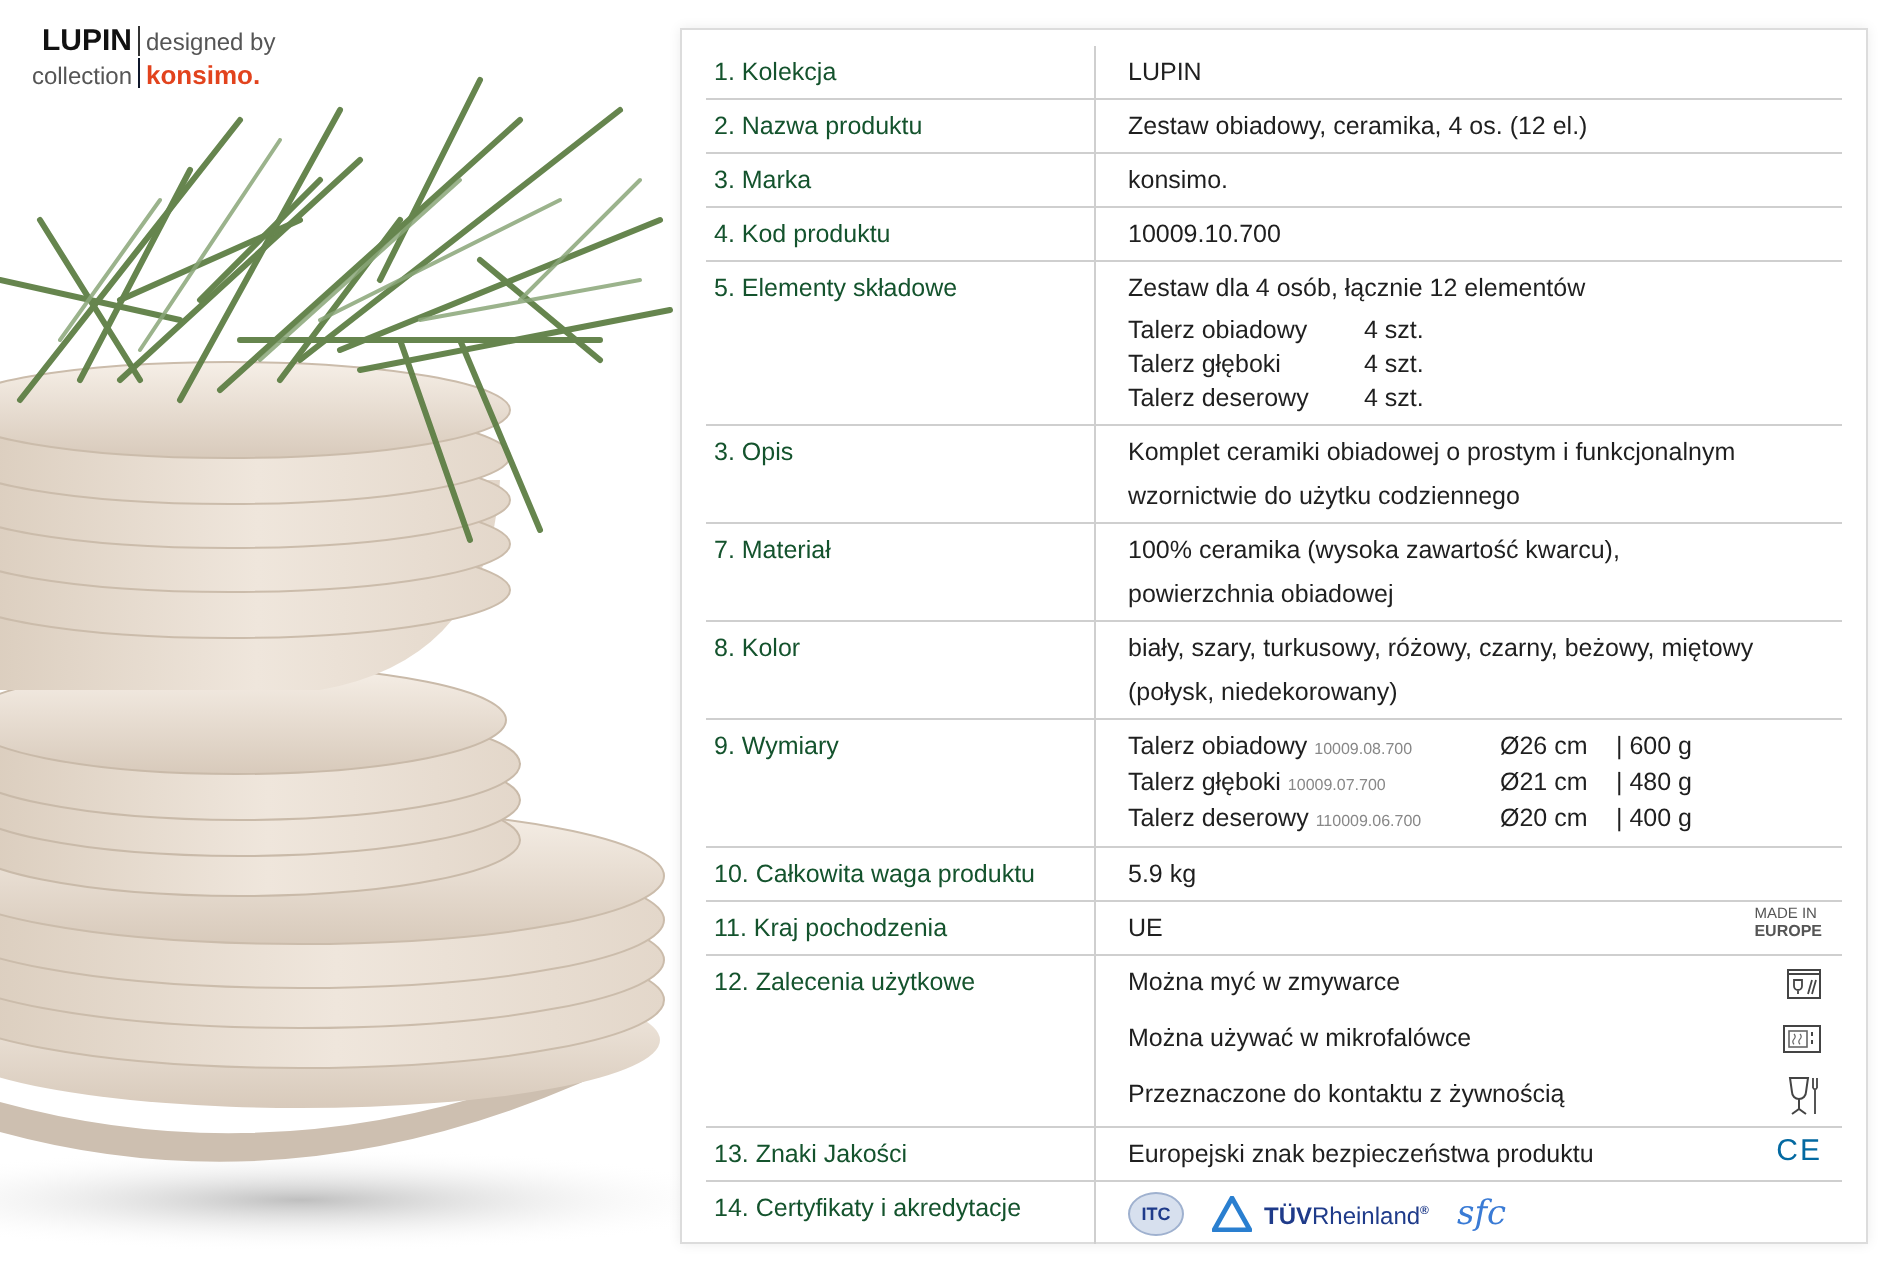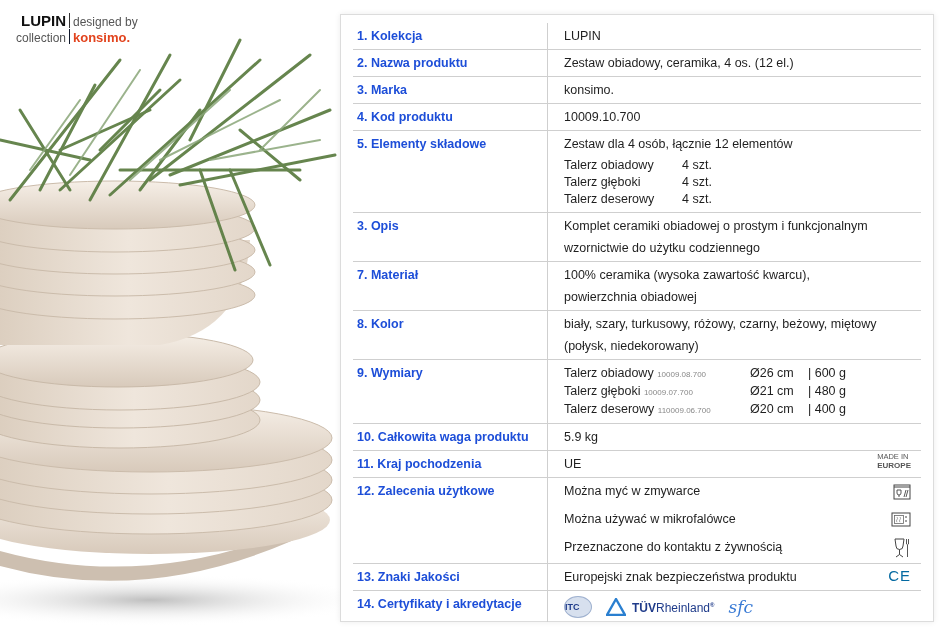--- a/index.html
+++ b/index.html
@@ -15,21 +15,21 @@
   .logo .collection { font-size:12px; color:#555; width:52px; text-align:right; padding-right:3px; border-right:1px solid #0f172a; padding-top:3px;}
   .logo .konsimo { font-size:13px; font-weight:bold; color:#e2431d; padding-left:3px; padding-top:3px;}
 
   
   .panel { position:absolute; left:340px; top:14px; width:592px; height:606px;
            border:1px solid #dcdcdc; background:rgba(255,255,255,0.96);
            box-shadow:0 0 6px rgba(0,0,0,0.08); }
   .spec { position:absolute; left:12px; top:8px; width:568px; border-collapse:collapse; font-size:12.5px; }
   .spec td { border-bottom:1px solid #cfcfcf; vertical-align:top; padding:5px 0 4px 0; line-height:17px; }
   .spec tr:last-child td { border-bottom:none; }
-  .spec td.label { width:190px; padding-left:4px; font-weight:bold; color:#1d4ed8; border-right:1px solid #cfcfcf; }
+  .spec td.label { width:190px; padding-left:4px; font-weight:normal; color:#14532d; border-right:1px solid #cfcfcf; }
   .spec td.value { padding-left:16px; color:#1f1f1f; position:relative; }
   .sub { display:grid; grid-template-columns:118px auto; line-height:17px; margin-top:4px; }
   .dims { display:grid; grid-template-columns:186px 58px auto; line-height:16px; }
   .dims .code { font-size:8px; color:#888; }
   .icon-right { position:absolute; right:10px; }
   .line2 { display:block; margin-top:5px; }
   .usage-line { display:block; height:28px; line-height:17px; }
   .cert-row { display:flex; align-items:center; gap:14px; height:22px; }
   .tuv-text { font-size:12px; color:#1f3b8a; font-weight:bold; }
   .tuv-text span { font-weight:normal; }
@@ -238,21 +238,21 @@
       <td class="label">13. Znaki Jakości</td>
       <td class="value">
         <span>Europejski znak bezpieczeństwa produktu</span>
         <span class="icon-right" style="top:3px;font-size:15px;color:#0369a1;letter-spacing:1px;">CE</span>
       </td>
     </tr>
     <tr>
       <td class="label">14. Certyfikaty i akredytacje</td>
       <td class="value">
         <div class="cert-row">
-          <span style="display:inline-flex;align-items:center;justify-content:flex-start;width:26px;height:20px;border-radius:50%;background:#d7e0ee;font-size:9px;font-weight:bold;color:#1f3b8a;border:1px solid #9fb1cf;">
+          <span style="display:inline-flex;align-items:center;justify-content:center;width:26px;height:20px;border-radius:50%;background:#d7e0ee;font-size:9px;font-weight:bold;color:#1f3b8a;border:1px solid #9fb1cf;">
             <span style="color:#1f3b8a">ITC</span>
           </span>
           <span style="display:inline-flex;align-items:center;gap:6px;">
             <svg width="20" height="18" viewBox="0 0 20 18">
               <path d="M10 1 L19 17 H1 Z" fill="none" stroke="#2a7fd0" stroke-width="2.4" stroke-linejoin="round"></path>
             </svg>
             <span class="tuv-text"><b>TÜV</b><span>Rheinland</span><sup style="font-size:6px">®</sup></span>
           </span>
           <span style="font-family:'DejaVu Serif',serif;font-style:italic;font-size:17px;color:#3a7bd5;">
             <span>sfc</span>

